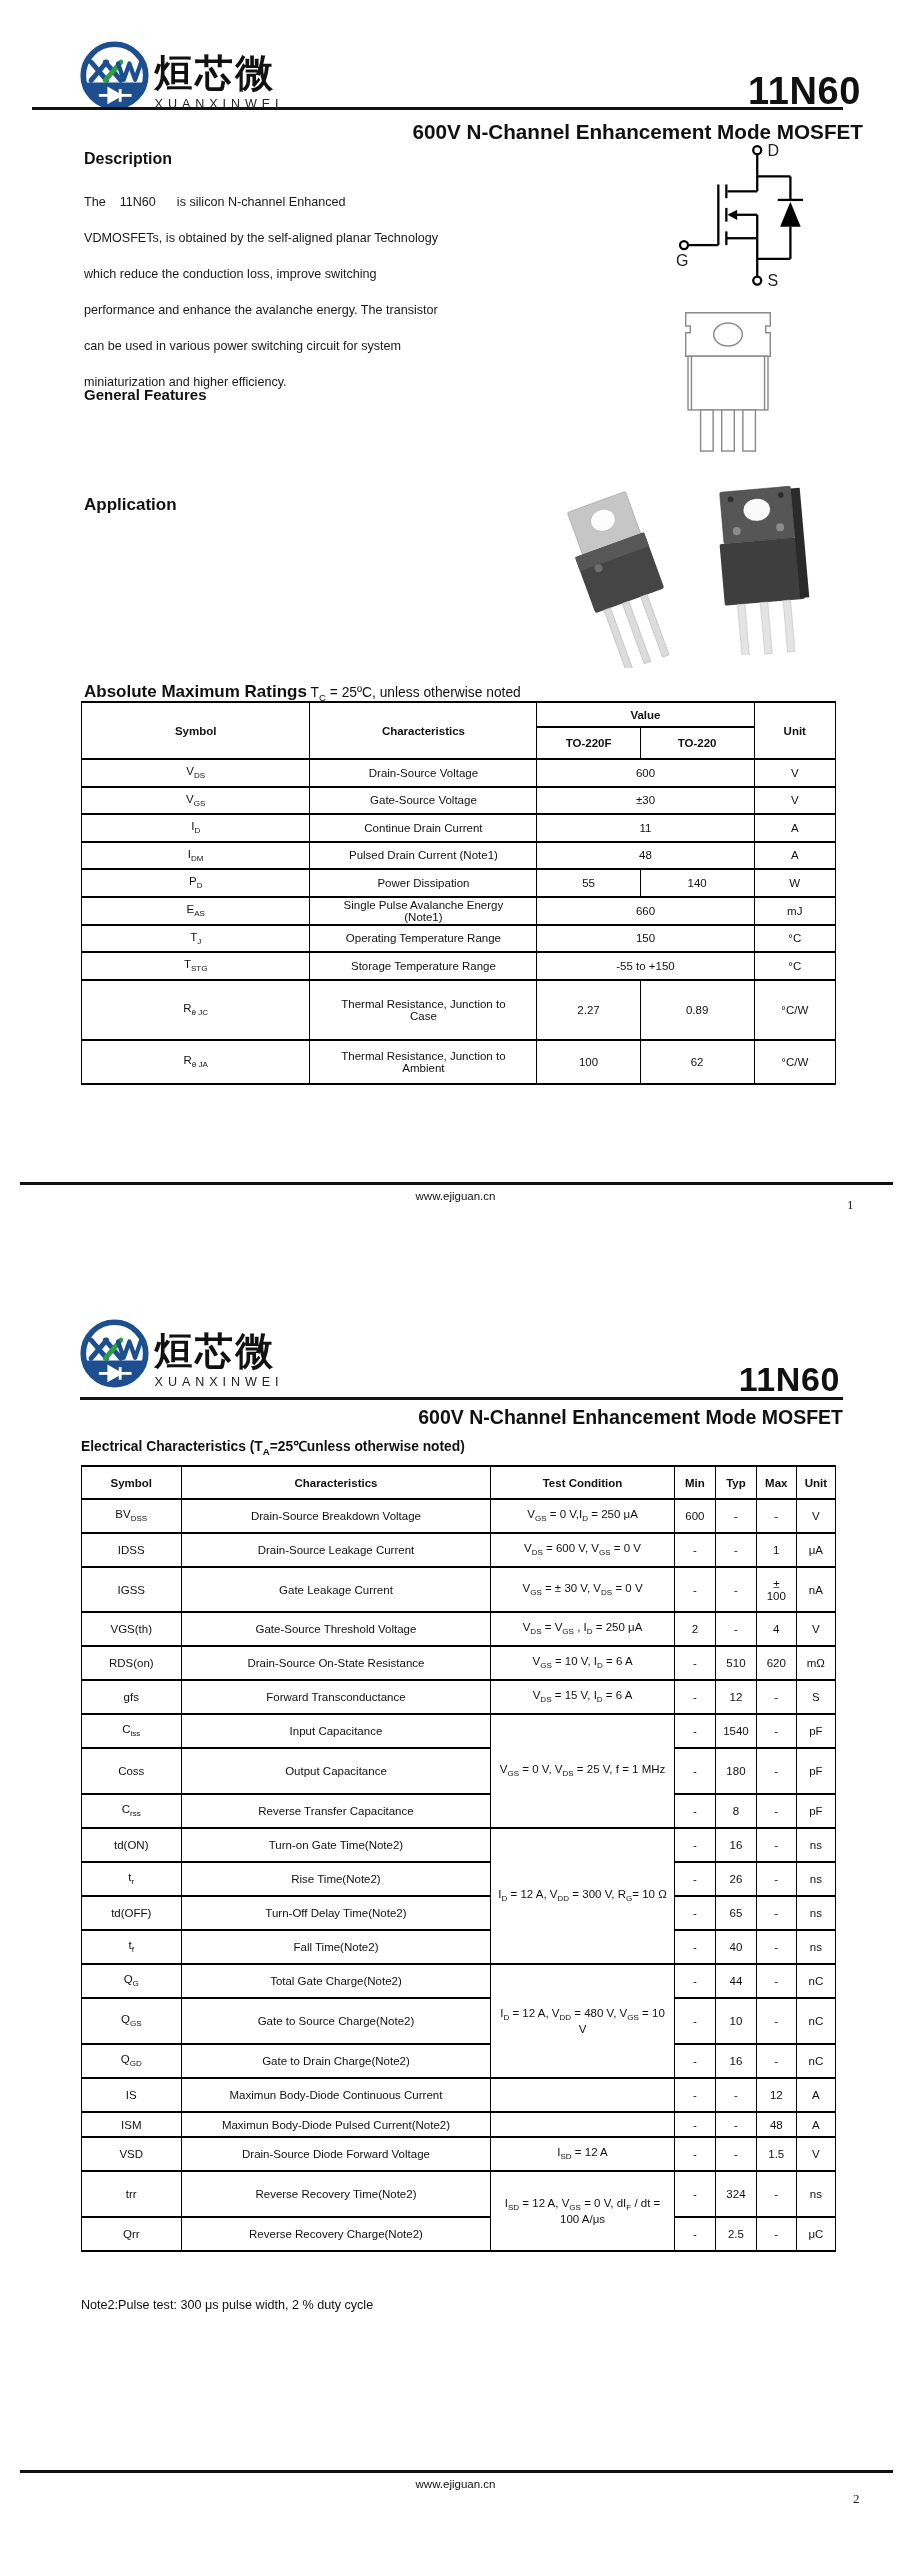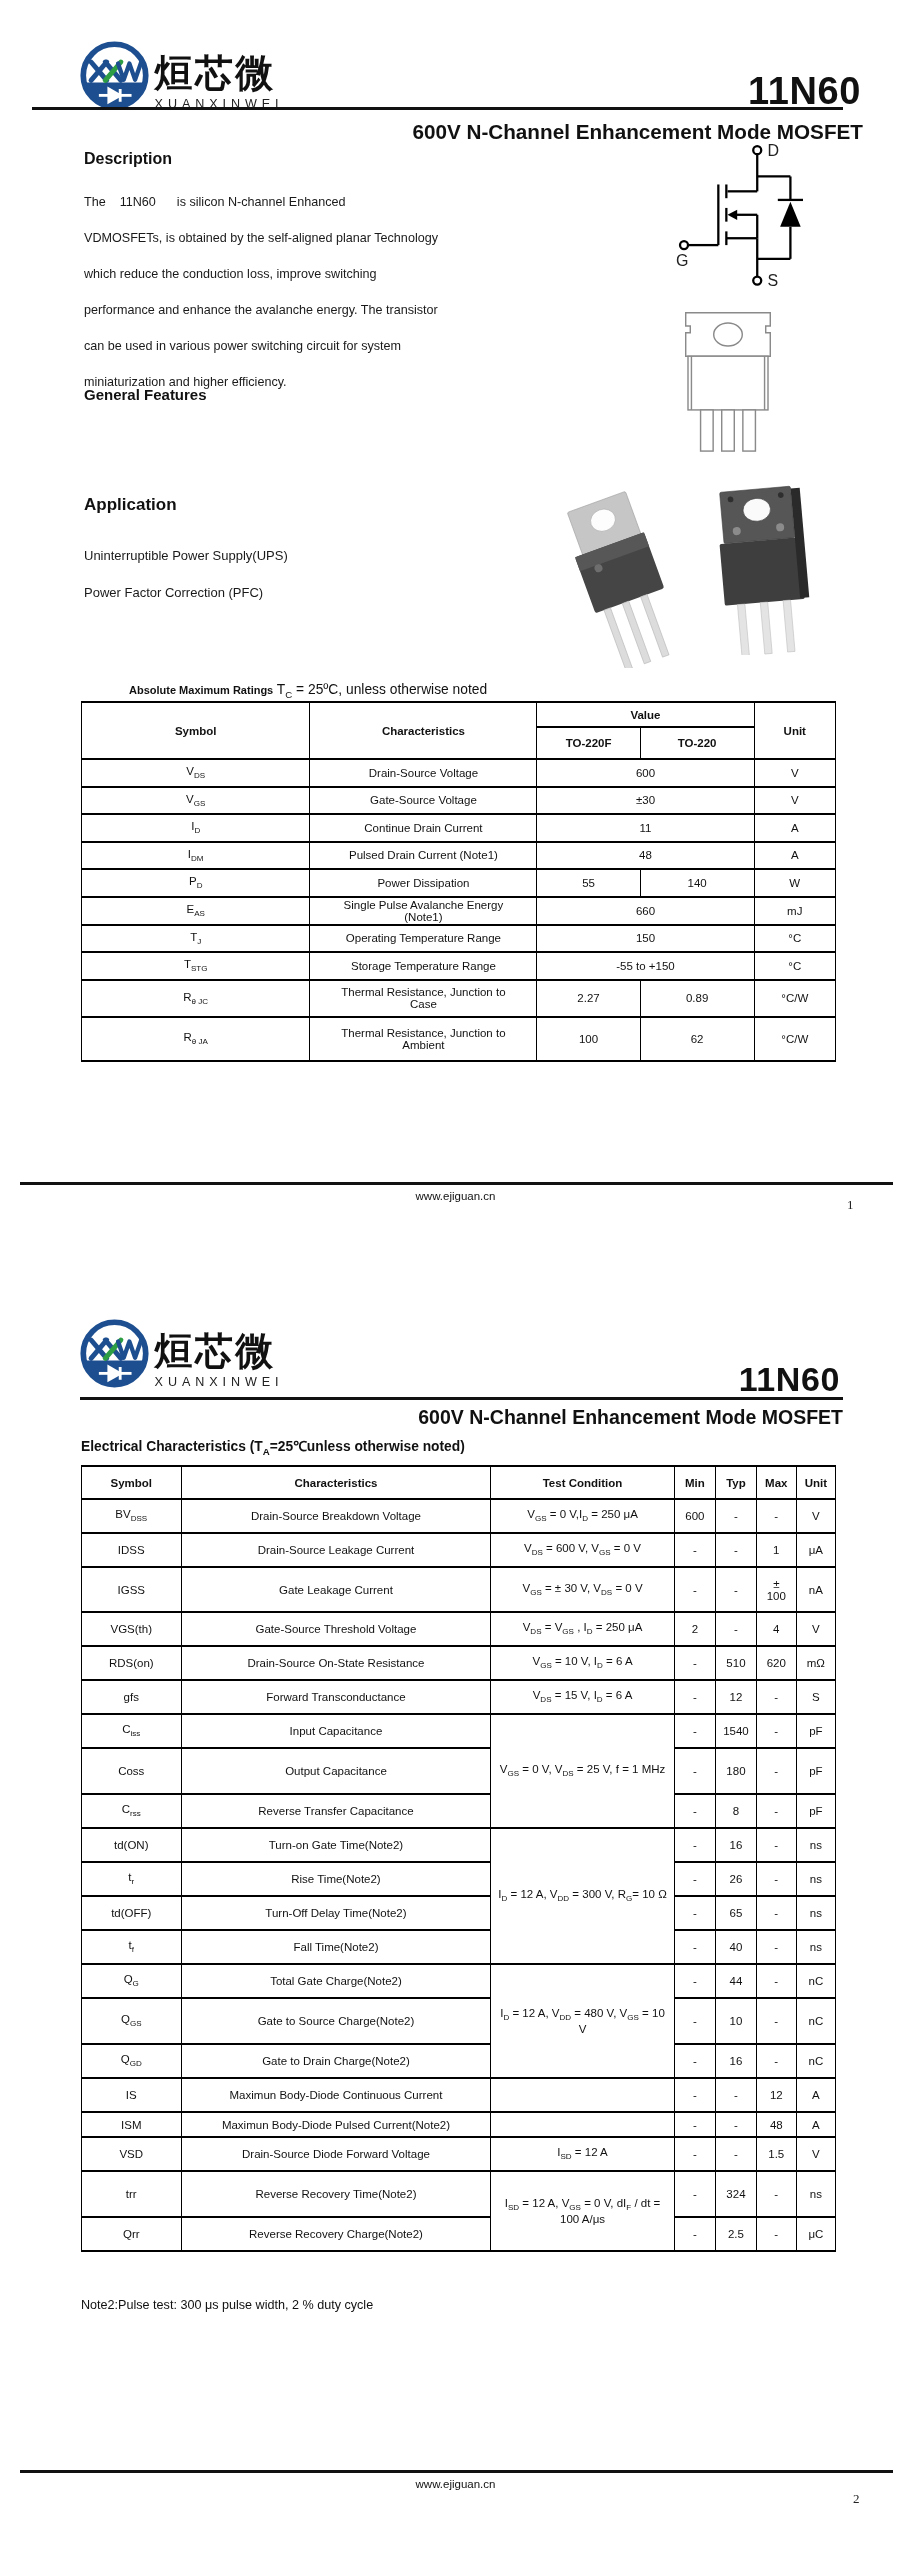--- a/index.html
+++ b/index.html
@@ -32,21 +32,21 @@
   .desc-h{ left:84px; top:150px; font-size:16px;text-align:center; }
   .desc-p{ position:absolute; left:84px; top:184px; font-size:12.6px; line-height:36px; white-space:pre; color:#1a1a1a; }
   .gf-h{ left:84px; top:386px; font-size:15px; }
   .features{ position:absolute; left:84px; top:423px; font-size:13px; line-height:34px; white-space:pre; color:#1a1a1a; }
   .app-h{ left:84px; top:495px; font-size:17px; }
   .apps{ position:absolute; left:84px; top:537px; font-size:13px; line-height:37px; white-space:pre; color:#1a1a1a; }
   .note2{ position:absolute; left:81px; top:1010px; font-size:12.6px; color:#111; }
 
   
   .abs-title{ position:absolute; left:84px; top:682px; font-size:13.8px; color:#111; }
-  .abs-title b{ font-size:11px;margin-left:45px; }
+  .abs-title b{ font-size:17px; }
   table.datasheet{ position:absolute; border-collapse:collapse; table-layout:fixed; background:#fff; border:1.7px solid #000; }
   table.t1{ left:81px; top:701px; width:755px; }
   table.t2{ left:81px; top:177px; width:755px; }
   table.datasheet th, table.datasheet td{
     border:1.1px solid #000; border-top-width:2.3px; border-bottom-width:2.3px;
     text-align:center; vertical-align:middle; padding:1.1px 4.6px; font-size:11.5px; color:#111;
     overflow:hidden;
   }
   table.datasheet th{ font-weight:bold; }
   th.vh{ border-bottom-width:1.1px; }
@@ -106,21 +106,20 @@
   <div class="part-number p1">11N60</div>
   <div class="rule p1"></div>
   <div class="subtitle p1">600V N-Channel Enhancement Mode MOSFET</div>
 
   <div class="h-bold desc-h">Description</div>
   <div class="desc-p"><div>The    11N60      is silicon N-channel Enhanced</div><div>VDMOSFETs, is obtained by the self-aligned planar Technology</div><div>which reduce the conduction loss, improve switching</div><div>performance and enhance the avalanche energy. The transistor</div><div>can be used in various power switching circuit for system</div><div>miniaturization and higher efficiency.</div></div>
 
   <div class="h-bold gf-h">General Features</div>
 
   <div class="h-bold app-h">Application</div>
-  <div class="apps"><div>Uninterruptible Power Supply(UPS)</div><div>Power Factor Correction (PFC)</div></div>
 
   <svg class="gfx mosfet-sym" viewBox="0 0 256 264">
     <g stroke="#000" stroke-width="4" fill="none">
       <circle cx="152" cy="16" r="7"></circle>
       <line x1="152" y1="23" x2="152" y2="88"></line>
       <line x1="152" y1="88" x2="100" y2="88"></line>
       <line x1="98" y1="76" x2="98" y2="100"></line>
       <line x1="98" y1="117" x2="98" y2="141"></line>
       <line x1="98" y1="158" x2="98" y2="182"></line>
       <line x1="84" y1="76" x2="84" y2="182"></line>
@@ -255,21 +254,21 @@
           <td>Operating Temperature Range</td>
           <td colspan="2">150</td>
           <td>°C</td>
         </tr>
         <tr>
           <td>T<sub>STG</sub></td>
           <td>Storage Temperature Range</td>
           <td colspan="2">-55 to +150</td>
           <td>°C</td>
         </tr>
-        <tr style="height:37px">
+        <tr style="height:60px">
           <td>R<sub>θ JC</sub></td>
           <td>Thermal Resistance, Junction to<br>Case</td>
           <td>2.27</td>
           <td>0.89</td>
           <td>°C/W</td>
         </tr>
         <tr style="height:44px">
           <td>R<sub>θ JA</sub></td>
           <td>Thermal Resistance, Junction to<br>Ambient</td>
           <td>100</td>

